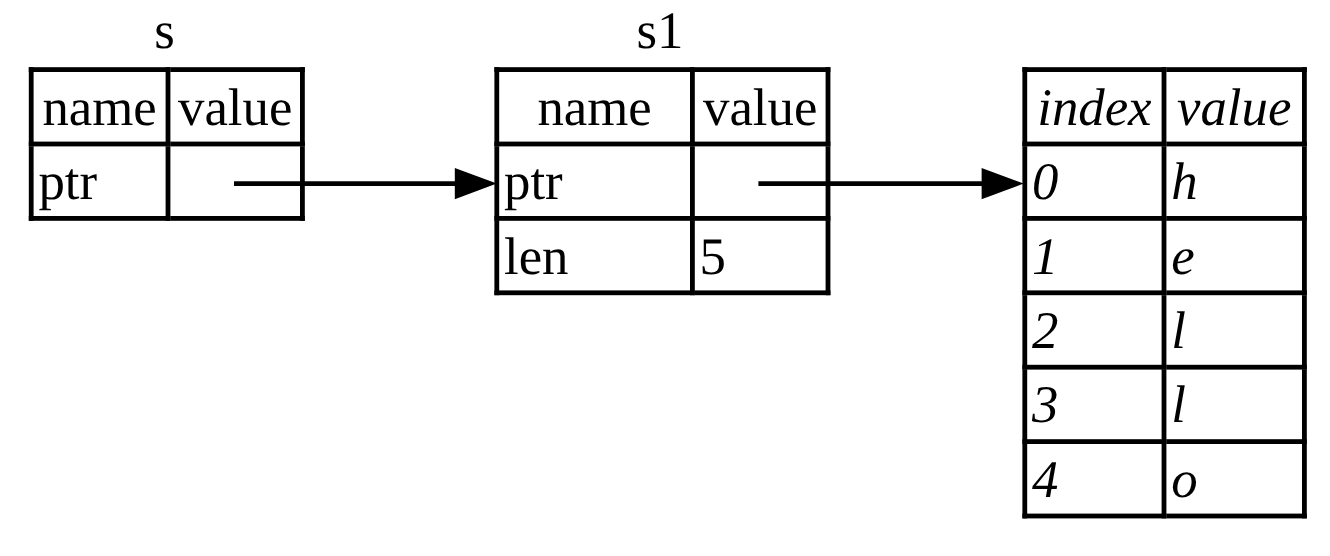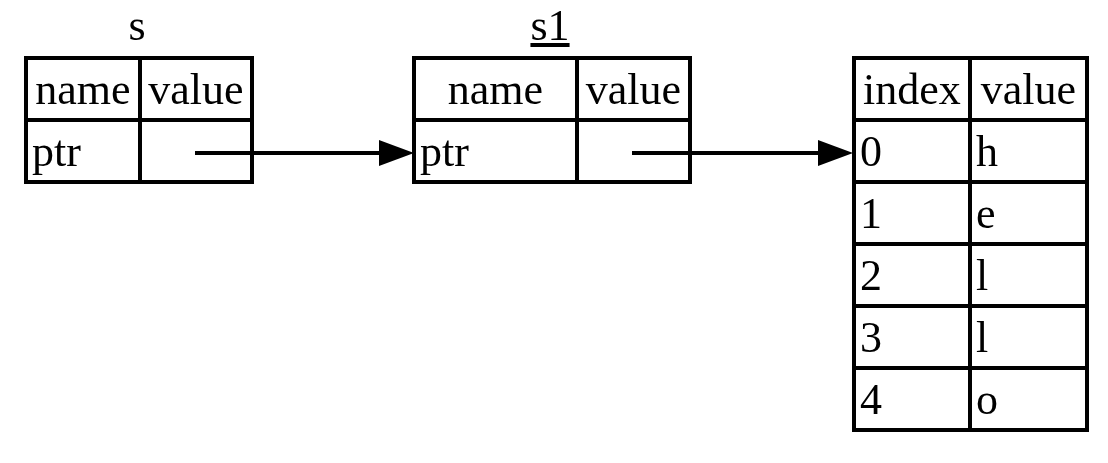--- a/index.html
+++ b/index.html
@@ -33,23 +33,23 @@
     font-size: 44px;
     font-weight: normal;
     vertical-align: middle;
     height: 58px;
     padding: 0 4px;
     overflow: hidden;
     white-space: nowrap;
   }
   #tbl-s   { left: 24px;  top: 56px; width: 226px; }
   #tbl-s1  { left: 412px; top: 56px; width: 276px; }
-  #tbl-heap{ left: 852px; top: 56px; width: 233px; }
+  #tbl-heap{ left: 852px; top: 56px; width: 233px; font-style: italic; }
   #title-s  { left: 24px;  width: 226px; }
-  #title-s1 { left: 412px; width: 276px; text-decoration: underline; }
+  #title-s1 { left: 412px; width: 276px; }
   svg.arrow-layer {
     position: absolute;
     left: 0; top: 0;
     pointer-events: none;
   }
 </style>
 </head>
 <body>
 
 <div class="canvas">
@@ -80,20 +80,24 @@
         <col style="width:113px">
       </colgroup>
     <tbody>
         <tr>
       <th>name</th>
       <th>value</th>
     </tr>
     <tr>
       <td>ptr</td>
       <td></td>
+    </tr>
+    <tr>
+      <td>len</td>
+      <td>5</td>
     </tr>
   </tbody>
     </table>
 
   <table class="tbl" id="tbl-heap">
     <colgroup>
         <col style="width:116px">
         <col style="width:117px">
       </colgroup>
     <tbody>

